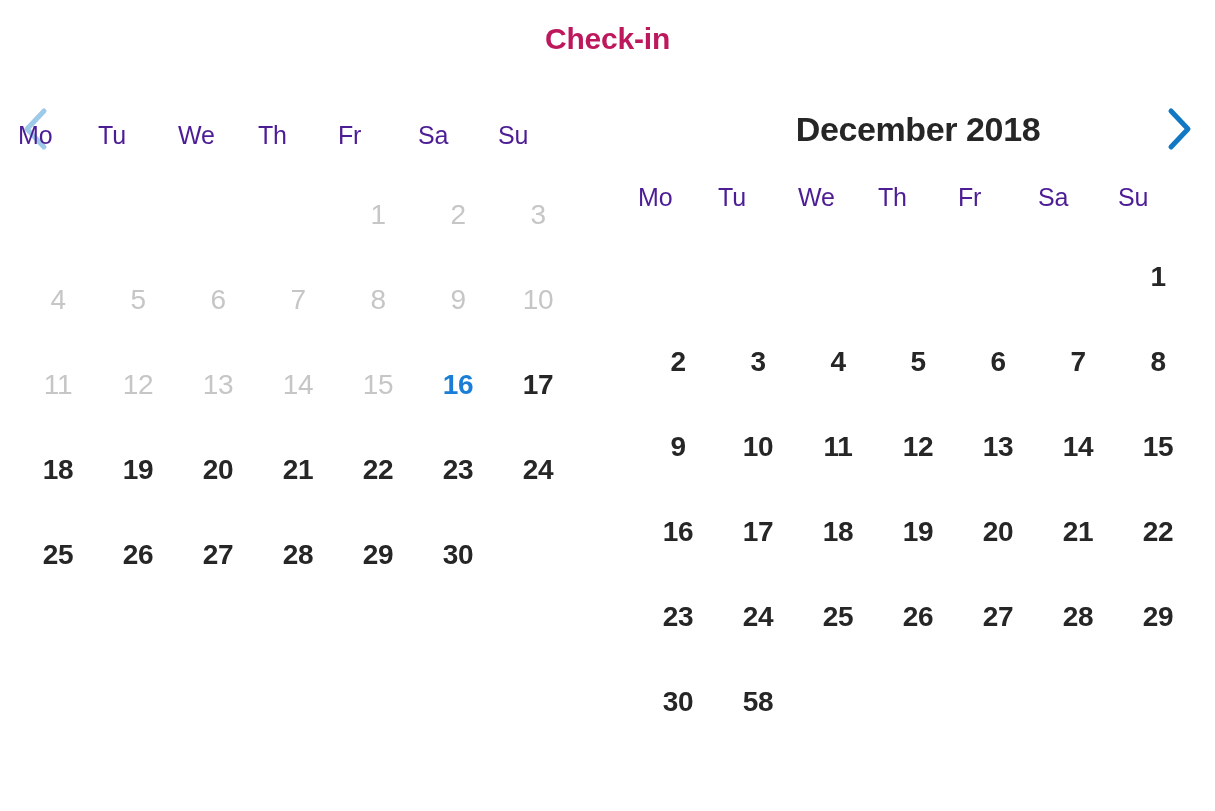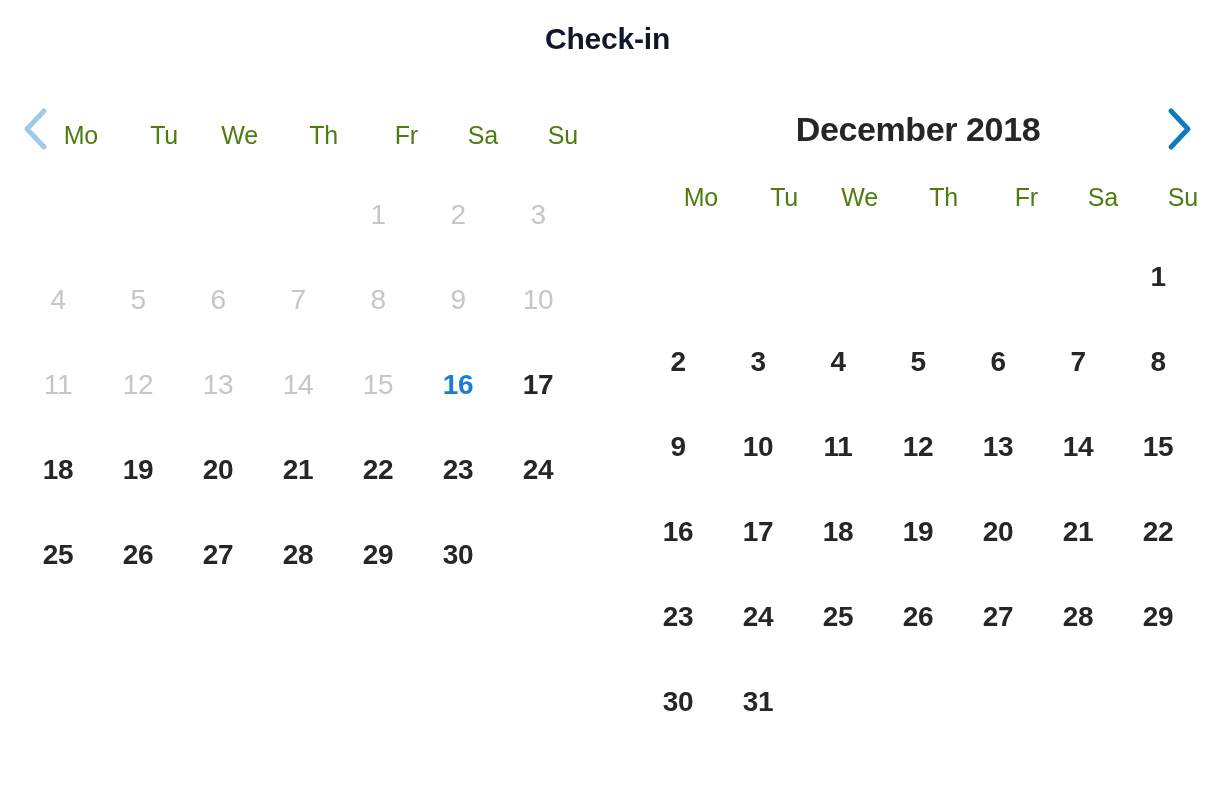--- a/index.html
+++ b/index.html
@@ -24,21 +24,21 @@
 
   
   .picker-title {
     position: absolute;
     top: 24px;
     left: 0;
     width: 1215px;
     text-align: center;
     font-size: 30px;
     font-weight: bold;
-    color: #0f172a;
+    color: #be185d;
     letter-spacing: -0.2px;
     line-height: 1;
   }
 
   
   .nav-arrow {
     position: absolute;
     top: 100px;
     width: 56px;
     height: 58px;
@@ -87,24 +87,24 @@
     grid-template-columns: repeat(7, 80px);
     width: 560px;
   }
 
   .weekdays {
     height: 74px;
   }
   .weekday {
     height: 74px;
     line-height: 74px;
-    text-align: right;
+    text-align: left;
     font-size: 25px;
     font-weight: normal;
-    color: #4d7c0f;
+    color: #4c1d95;
     letter-spacing: -0.2px;
   }
 
   .week { height: 85px; }
 
   .day {
     height: 85px;
     line-height: 85px;
     text-align: center;
     font-size: 28px;
@@ -263,21 +263,21 @@
             <div class="day">23</div>
             <div class="day">24</div>
             <div class="day">25</div>
             <div class="day">26</div>
             <div class="day">27</div>
             <div class="day">28</div>
             <div class="day">29</div>
           </div>
           <div class="week">
             <div class="day">30</div>
-            <div class="day">31</div>
+            <div class="day">58</div>
             <div class="day is-empty"></div>
             <div class="day is-empty"></div>
             <div class="day is-empty"></div>
             <div class="day is-empty"></div>
             <div class="day is-empty"></div>
           </div>
         </div>
     </div>
 
   </div>

